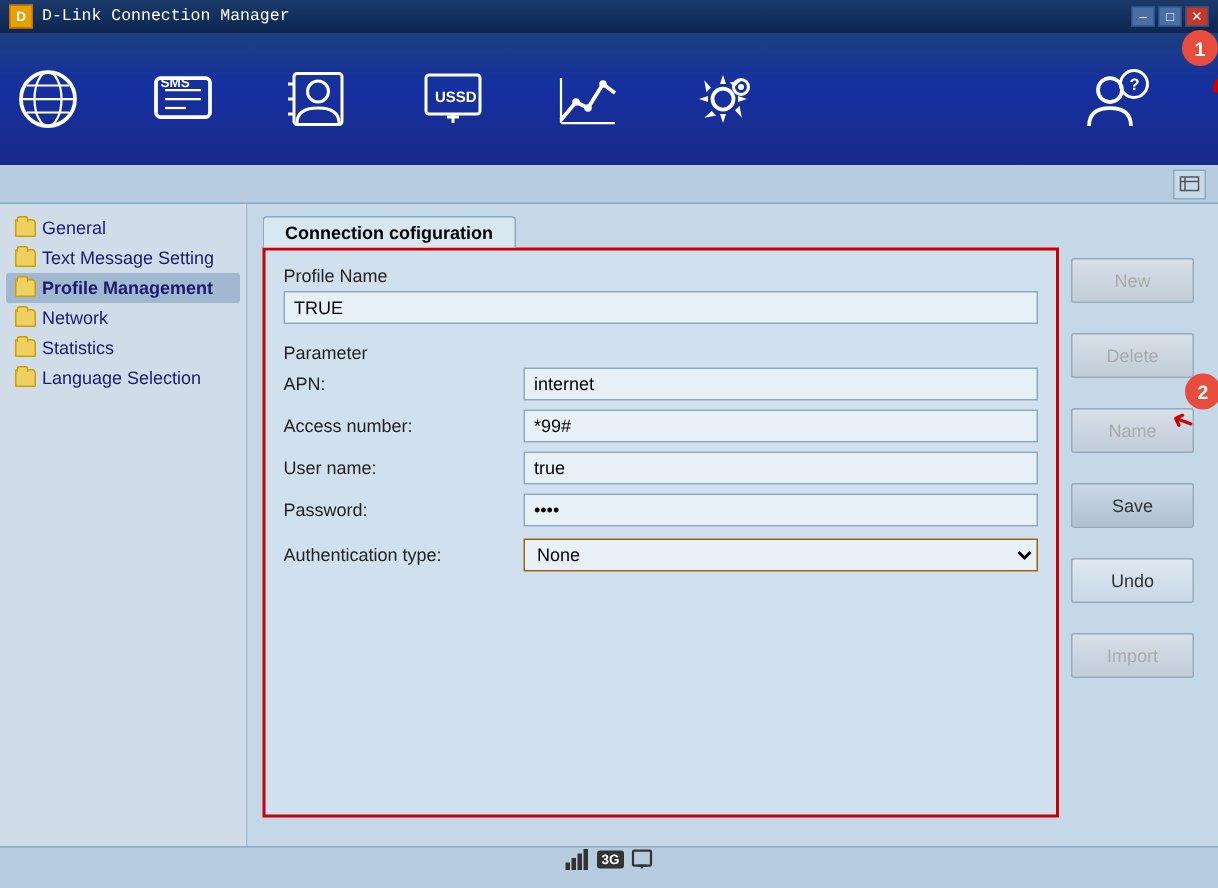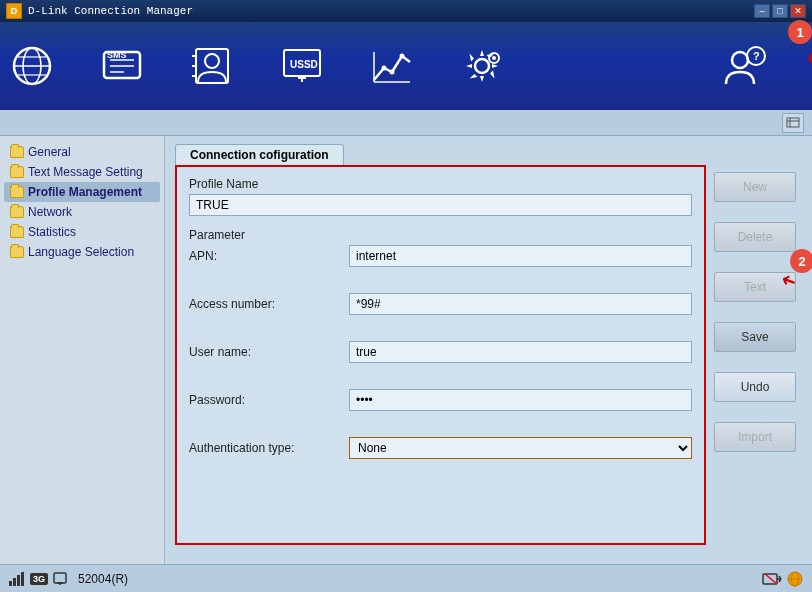--- a/index.html
+++ b/index.html
@@ -164,21 +164,21 @@
     .text-input {
       width: 100%;
       height: 22px;
       background: #e8f0f8;
       border: 1px solid #8aaac0;
       padding: 2px 6px;
       font-size: 12px;
       outline: none;
     }
     .param-section { margin-bottom: 8px; }
-    .param-row { display: flex; align-items: center; margin-bottom: 26px; }
+    .param-row { display: flex; align-items: center; margin-bottom: 6px; }
     .param-name { width: 160px; font-size: 12px; color: #222; }
     .param-input { flex: 1; }
     .dropdown {
       width: 100%;
       height: 22px;
       background: #e8f0f8;
       border: 1px solid #a16207;
       font-size: 12px;
       padding: 2px 4px;
     }
@@ -214,20 +214,21 @@
     
     .statusbar {
       height: 28px;
       background: #b8cce0;
       border-top: 1px solid #8aaac0;
       display: flex;
       align-items: center;
       padding: 0 8px;
       gap: 10px;
       font-size: 11px;
+      flex-direction: column;
     }
     .status-icons { display: flex; align-items: center; gap: 4px; }
     .status-text { font-size: 12px; color: #111; }
     .status-right { margin-left: auto; display: flex; align-items: center; gap: 4px; }
 
     
     svg { display: block; }
   </style>
 </head>
 <body>
@@ -451,21 +452,21 @@
     </div>
 
     <div class="action-panel" style="position:relative;">
       <button class="action-btn disabled">
         <span>New</span>
       </button>
       <button class="action-btn disabled">
         <span>Delete</span>
       </button>
       <button class="action-btn disabled">
-        <span>Text</span>
+        <span>Name</span>
       </button>
       <button class="action-btn active-btn">
         <span>Save</span>
       </button>
       <button class="action-btn">
         <span>Undo</span>
       </button>
       <button class="action-btn disabled">
         <span>Import</span>
       </button>

